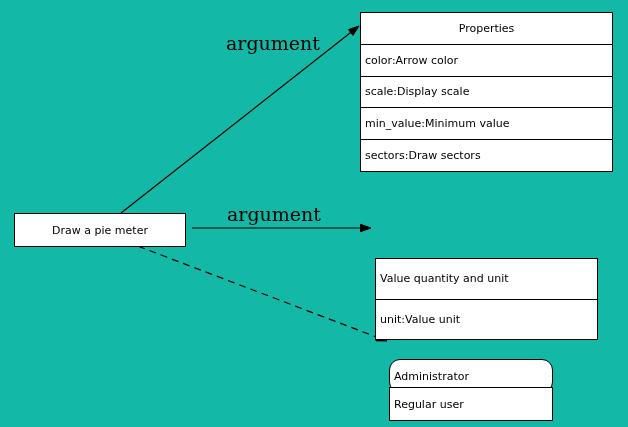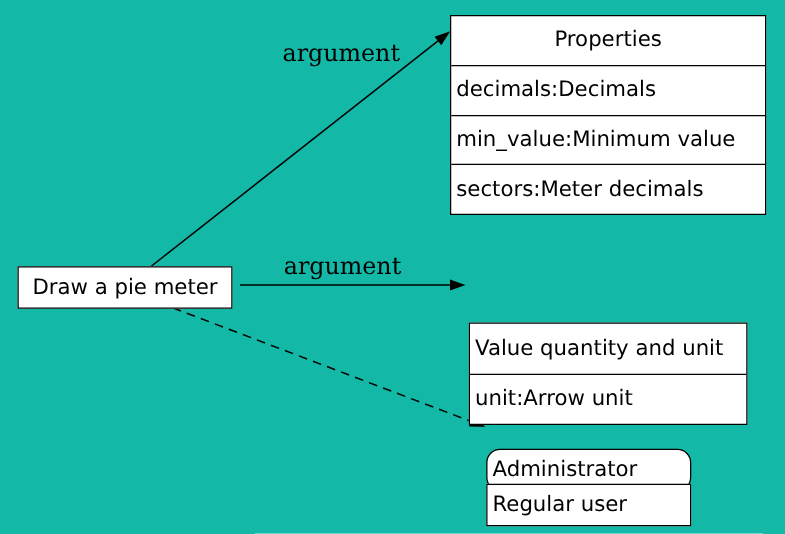--- a/index.html
+++ b/index.html
@@ -18,21 +18,21 @@
     width: 628px; height: 427px;
   }
   .edges-svg line, .edges-svg polyline { stroke: #000000; stroke-width: 1.2px; fill: none; }
   .edges-svg .dashed { stroke-dasharray: 7 5; }
   .edges-svg polygon { fill: #000000; stroke: #000000; }
   .box, .tbl {
     position: absolute;
     box-sizing: border-box;
     border: 1px solid #000000;
     background: #ffffff;
-    font-size: 17px;
+    font-size: 11px;
     white-space: nowrap;
   }
   .box {
     display: flex;
     align-items: center;
     padding: 16px 4px;
   }
   .box.center { justify-content: center; }
   .tbl { display: flex; flex-direction: column; }
   .tbl .cell {
@@ -73,28 +73,29 @@
 
   <div class="edge-label" style="left:273px; top:43px;">argument</div>
   <div class="edge-label" style="left:274px; top:214px;">argument</div>
 
   <div class="box center" style="left:14px; top:213px; width:172px; height:28px;">
     <span>Draw a pie meter</span>
   </div>
 
   <div class="tbl" style="left:360px; top:12px; width:253px; height:160px;">
     <div class="cell center">Properties</div>
-    <div class="cell">decimals:Decimals</div>
+    <div class="cell">color:Arrow color</div>
+    <div class="cell">scale:Display scale</div>
     <div class="cell">min_value:Minimum value</div>
-    <div class="cell">sectors:Meter decimals</div>
+    <div class="cell">sectors:Draw sectors</div>
   </div>
 
   <div class="tbl" style="left:375px; top:214px; width:223px; height:82px;margin-top:44px;">
     <div class="cell">Value quantity and unit</div>
-    <div class="cell">unit:Arrow unit</div>
+    <div class="cell">unit:Value unit</div>
   </div>
 
   <div class="box" style="left:389px; top:359px; width:164px; height:29px;border-radius:11px;">
     <span>Administrator</span>
   </div>
   <div class="box" style="left:389px; top:387px; width:164px; height:30px;">
     <span>Regular user</span>
   </div>
 
 </div>

